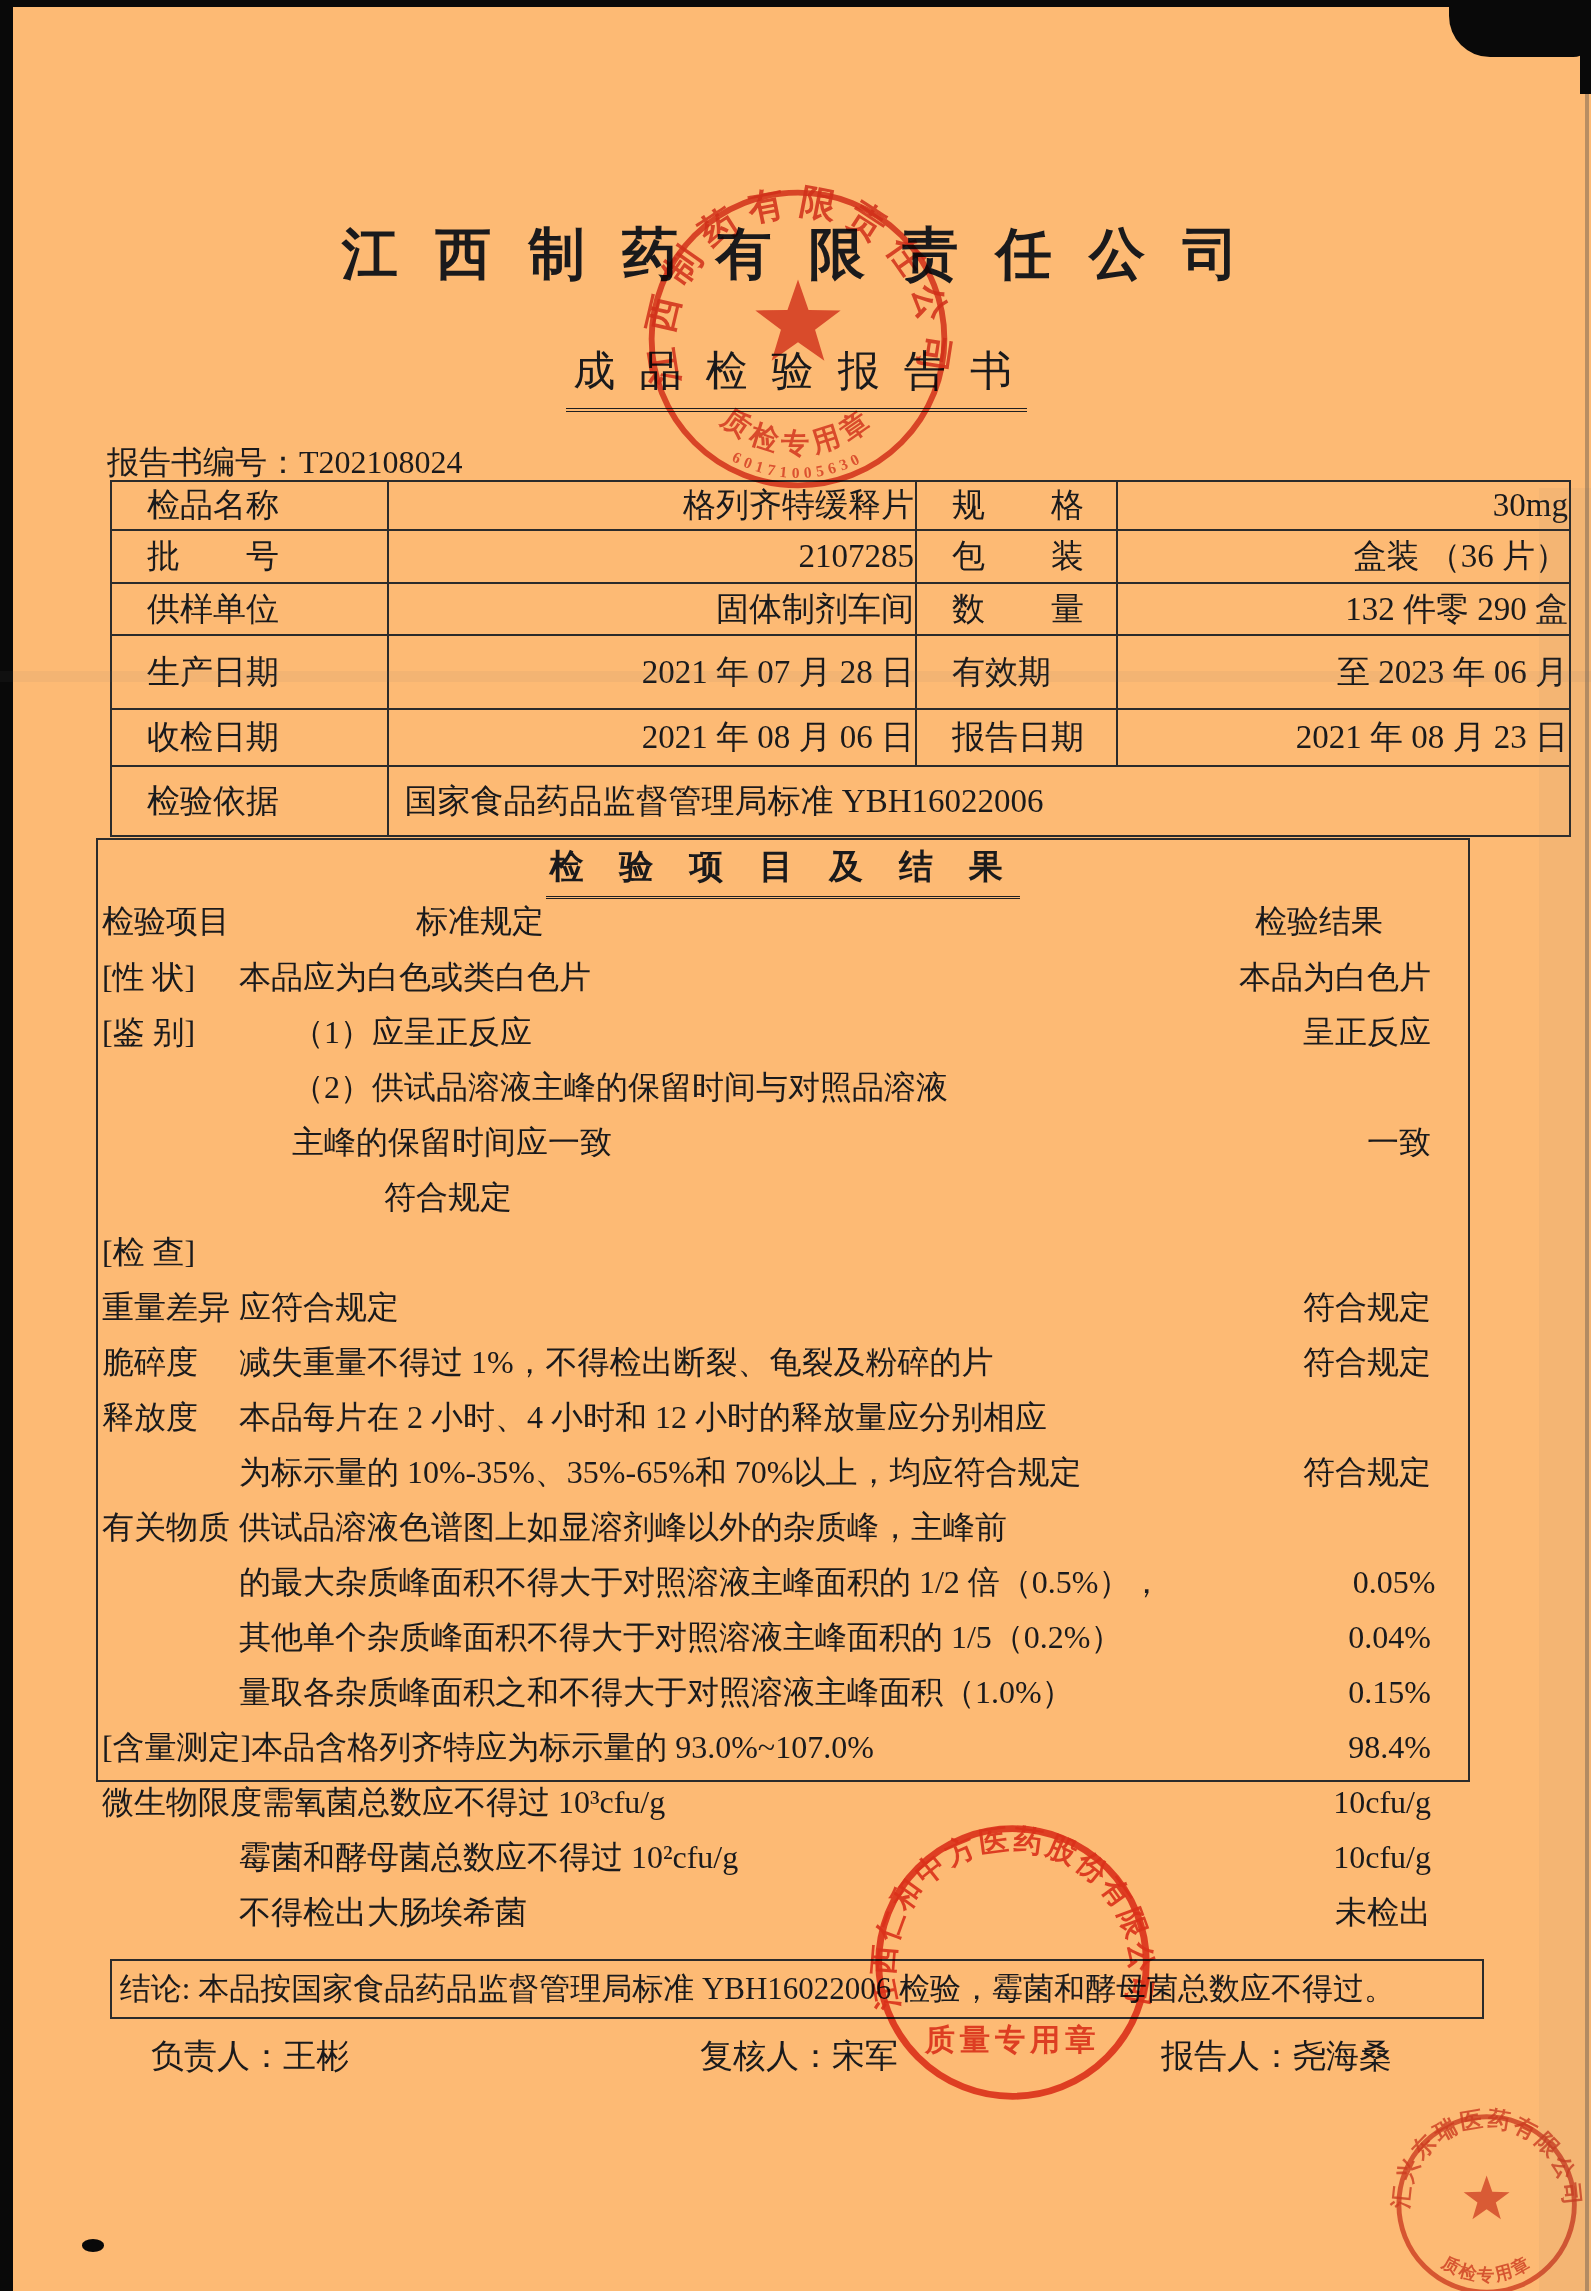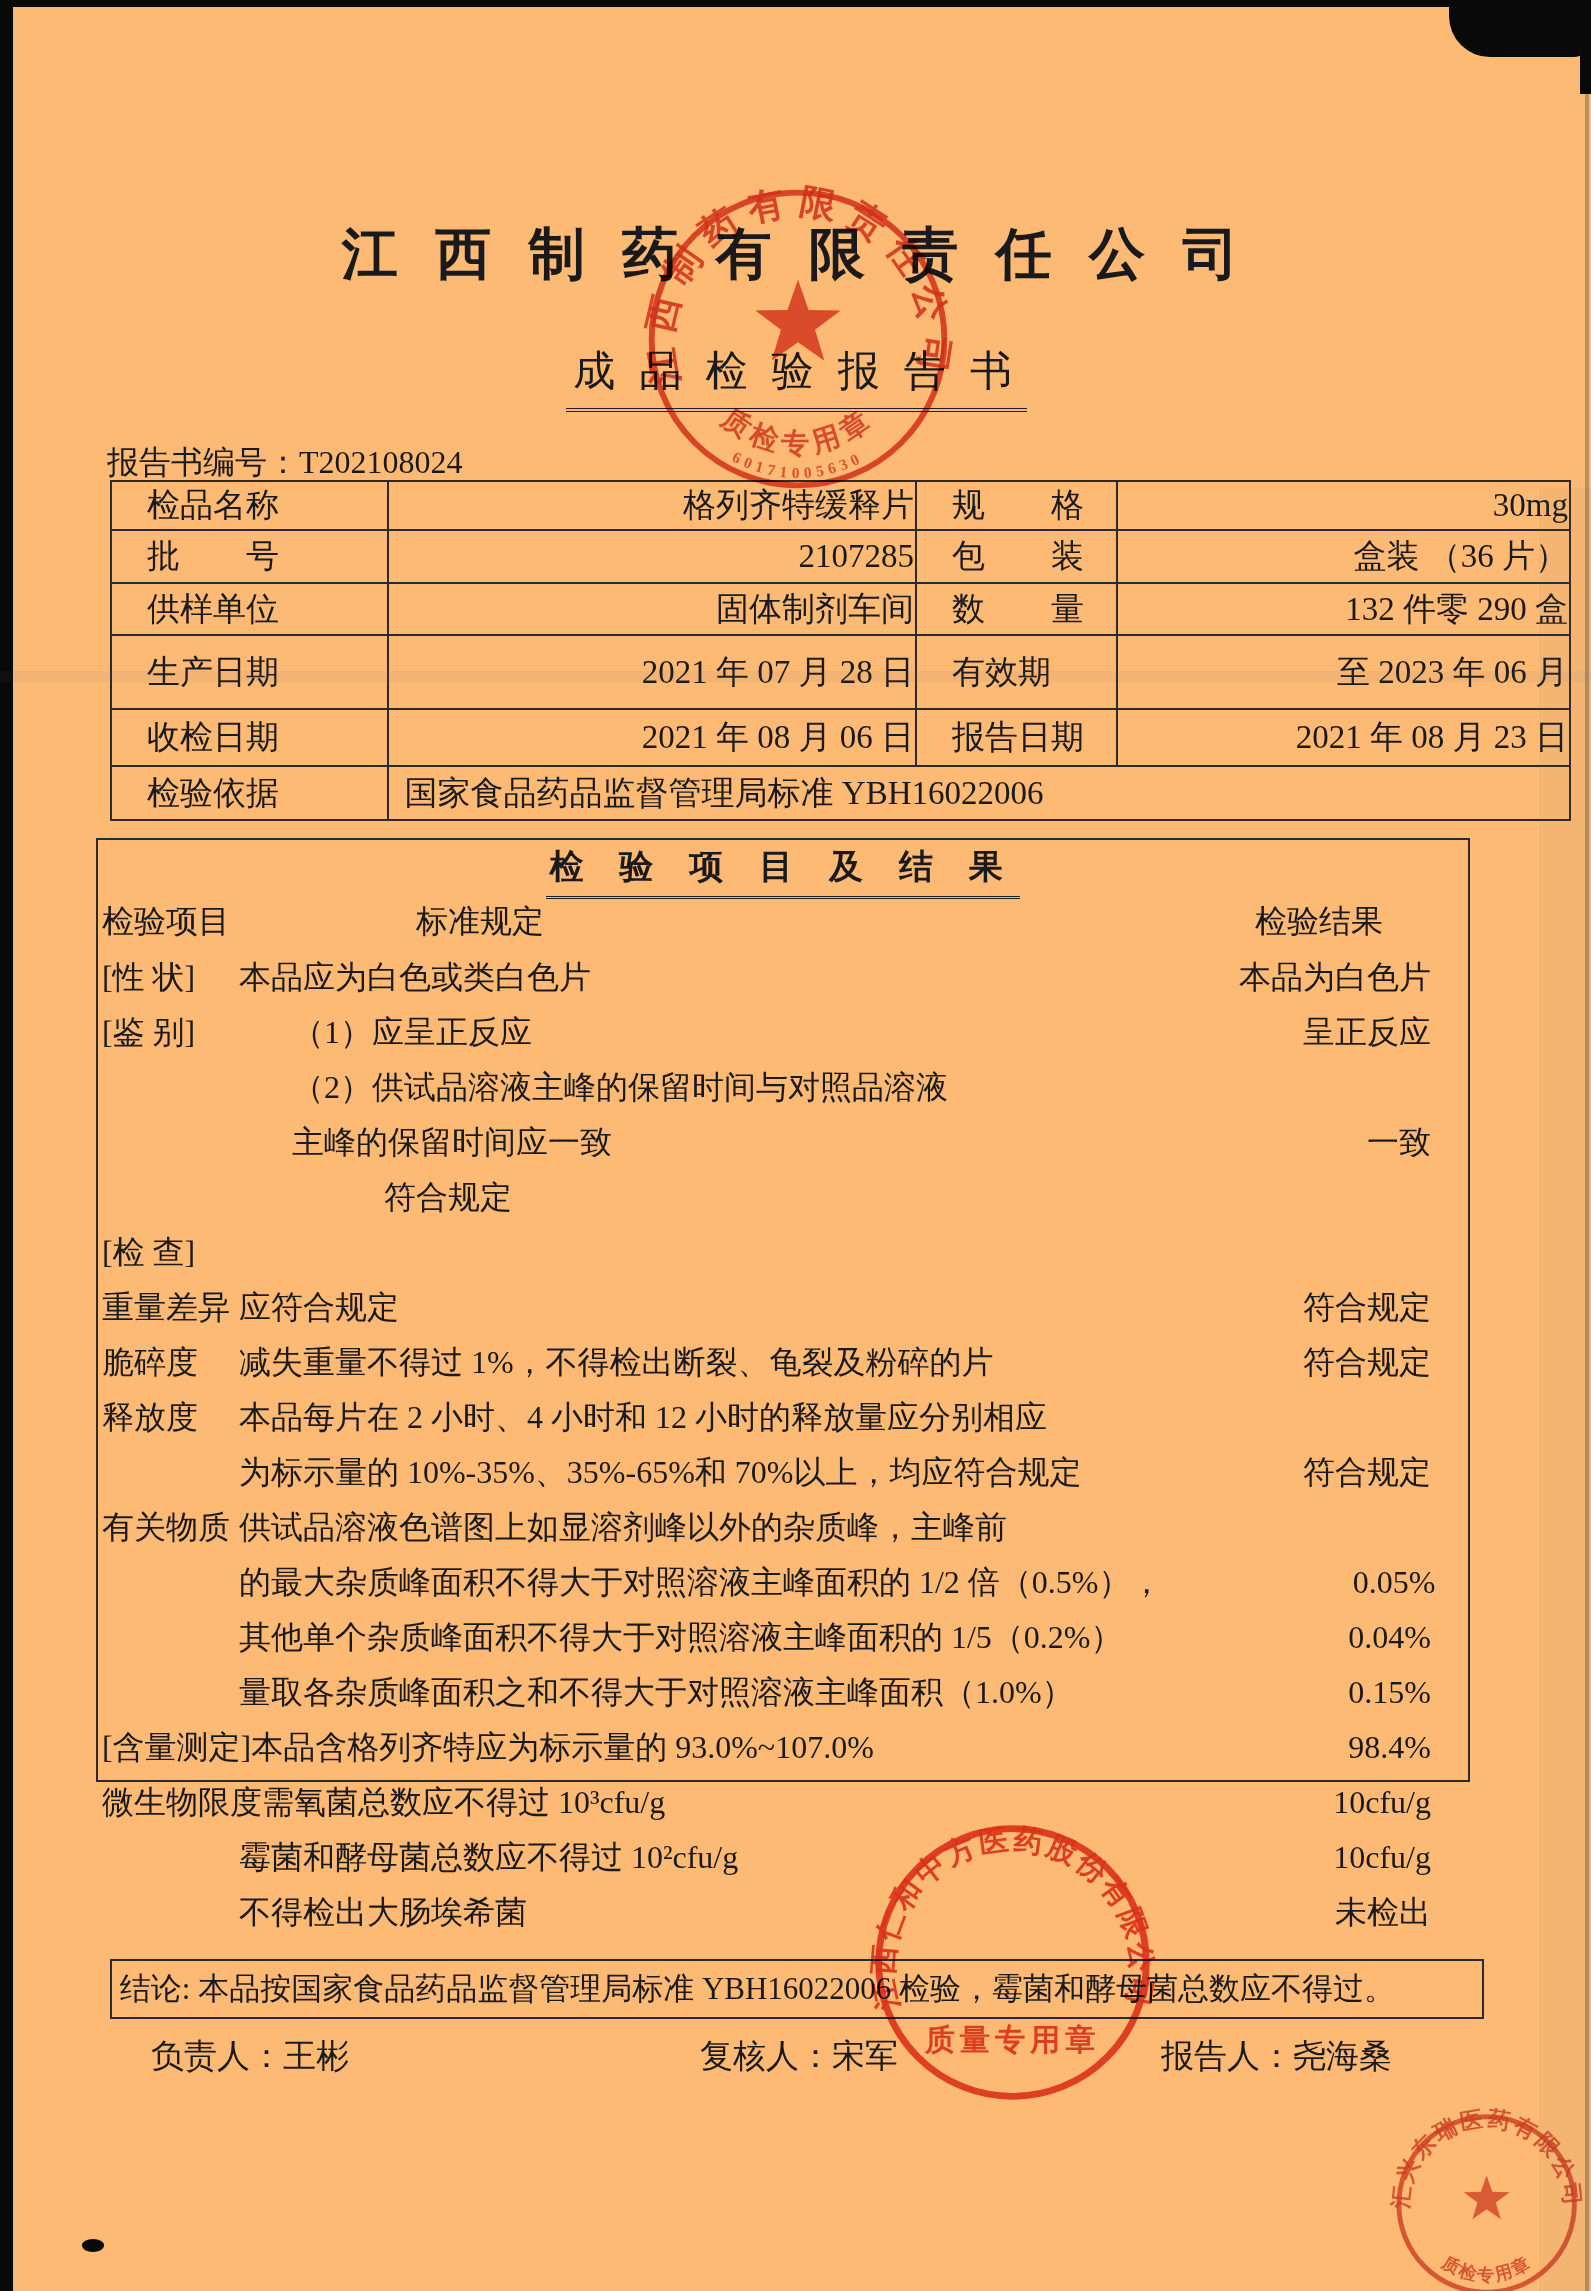--- a/index.html
+++ b/index.html
@@ -37,21 +37,21 @@
   }
   .info-table td{border:2.9px solid #2b2b2b; vertical-align:middle; overflow:hidden; white-space:nowrap;}
   .info-table .lab{padding-left:35px; text-align:left;}
   .info-table .val{text-align:right;}
   .info-table .val-l{text-align:left; padding-left:15.6px;}
   .info-table tr:nth-child(1){height:39px;}
   .info-table tr:nth-child(2){height:53px;}
   .info-table tr:nth-child(3){height:52px;}
   .info-table tr:nth-child(4){height:74px;}
   .info-table tr:nth-child(5){height:57px;}
-  .info-table tr:nth-child(6){height:54px;}
+  .info-table tr:nth-child(6){height:70px;}
   .w1{width:239px;} .w2{width:524px;} .w3{width:163px;} .w4{width:449px;}
   
   .results-box{
     position:absolute; left:96px; top:838px; width:1374px; height:944px;
     border:2.9px solid #2b2b2b; box-sizing:border-box; z-index:10; font-size:32px;
   }
   .results-title{position:absolute; top:3.9px; left:0; width:100%; text-align:center;}
   .results-title span{
     display:inline-block; font-size:34px; font-weight:bold; letter-spacing:13.7px;
     border-bottom:3.9px double #1f1f21; padding:0 3.9px 5.9px 3.9px; white-space:nowrap;

